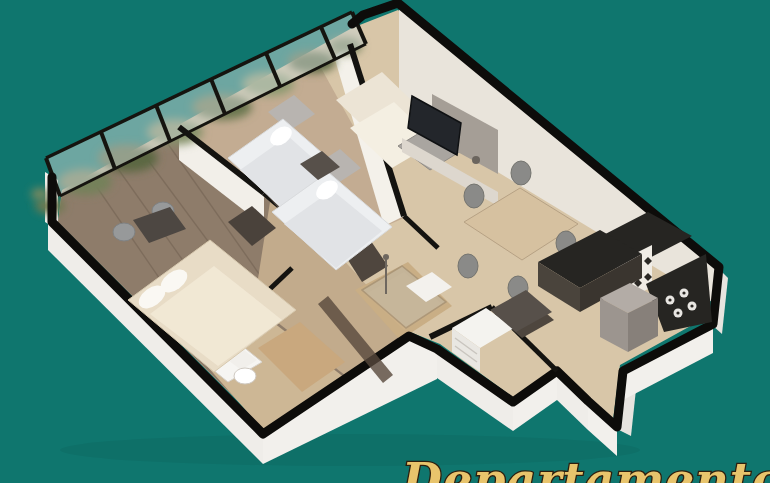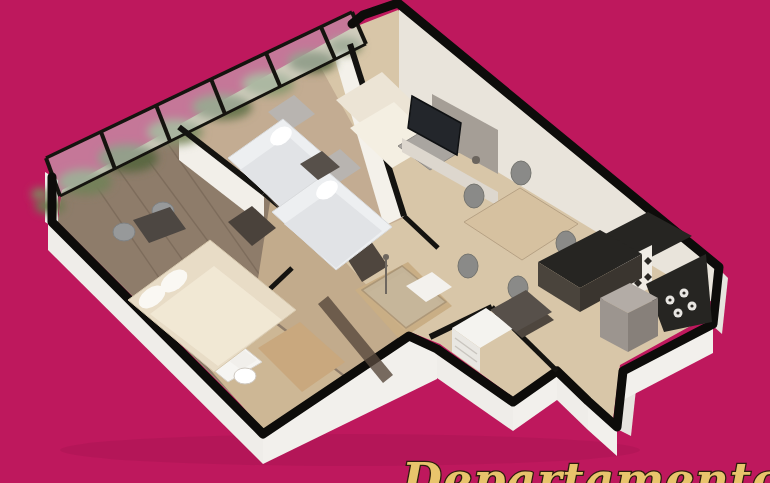--- a/index.html
+++ b/index.html
@@ -1,16 +1,16 @@
 <!DOCTYPE html>
 <html><head>
 <meta charset="utf-8">
 <style>
   html,body{margin:0;padding:0;background:#ffffff;}
-  .stage{position:relative;width:770px;height:483px;background:#be185d;overflow:hidden;
+  .stage{position:relative;width:770px;height:483px;background:#0f766e;overflow:hidden;
          font-family:"DejaVu Sans",sans-serif;}
   svg{position:absolute;left:0;top:0;}
   svg text{font-family:"DejaVu Serif","Liberation Serif",serif;}
 </style>
 </head>
 <body>
 
 <div class="stage">
   <svg width="770" height="483" viewBox="0 0 770 483" xmlns="http://www.w3.org/2000/svg">
     <defs>

